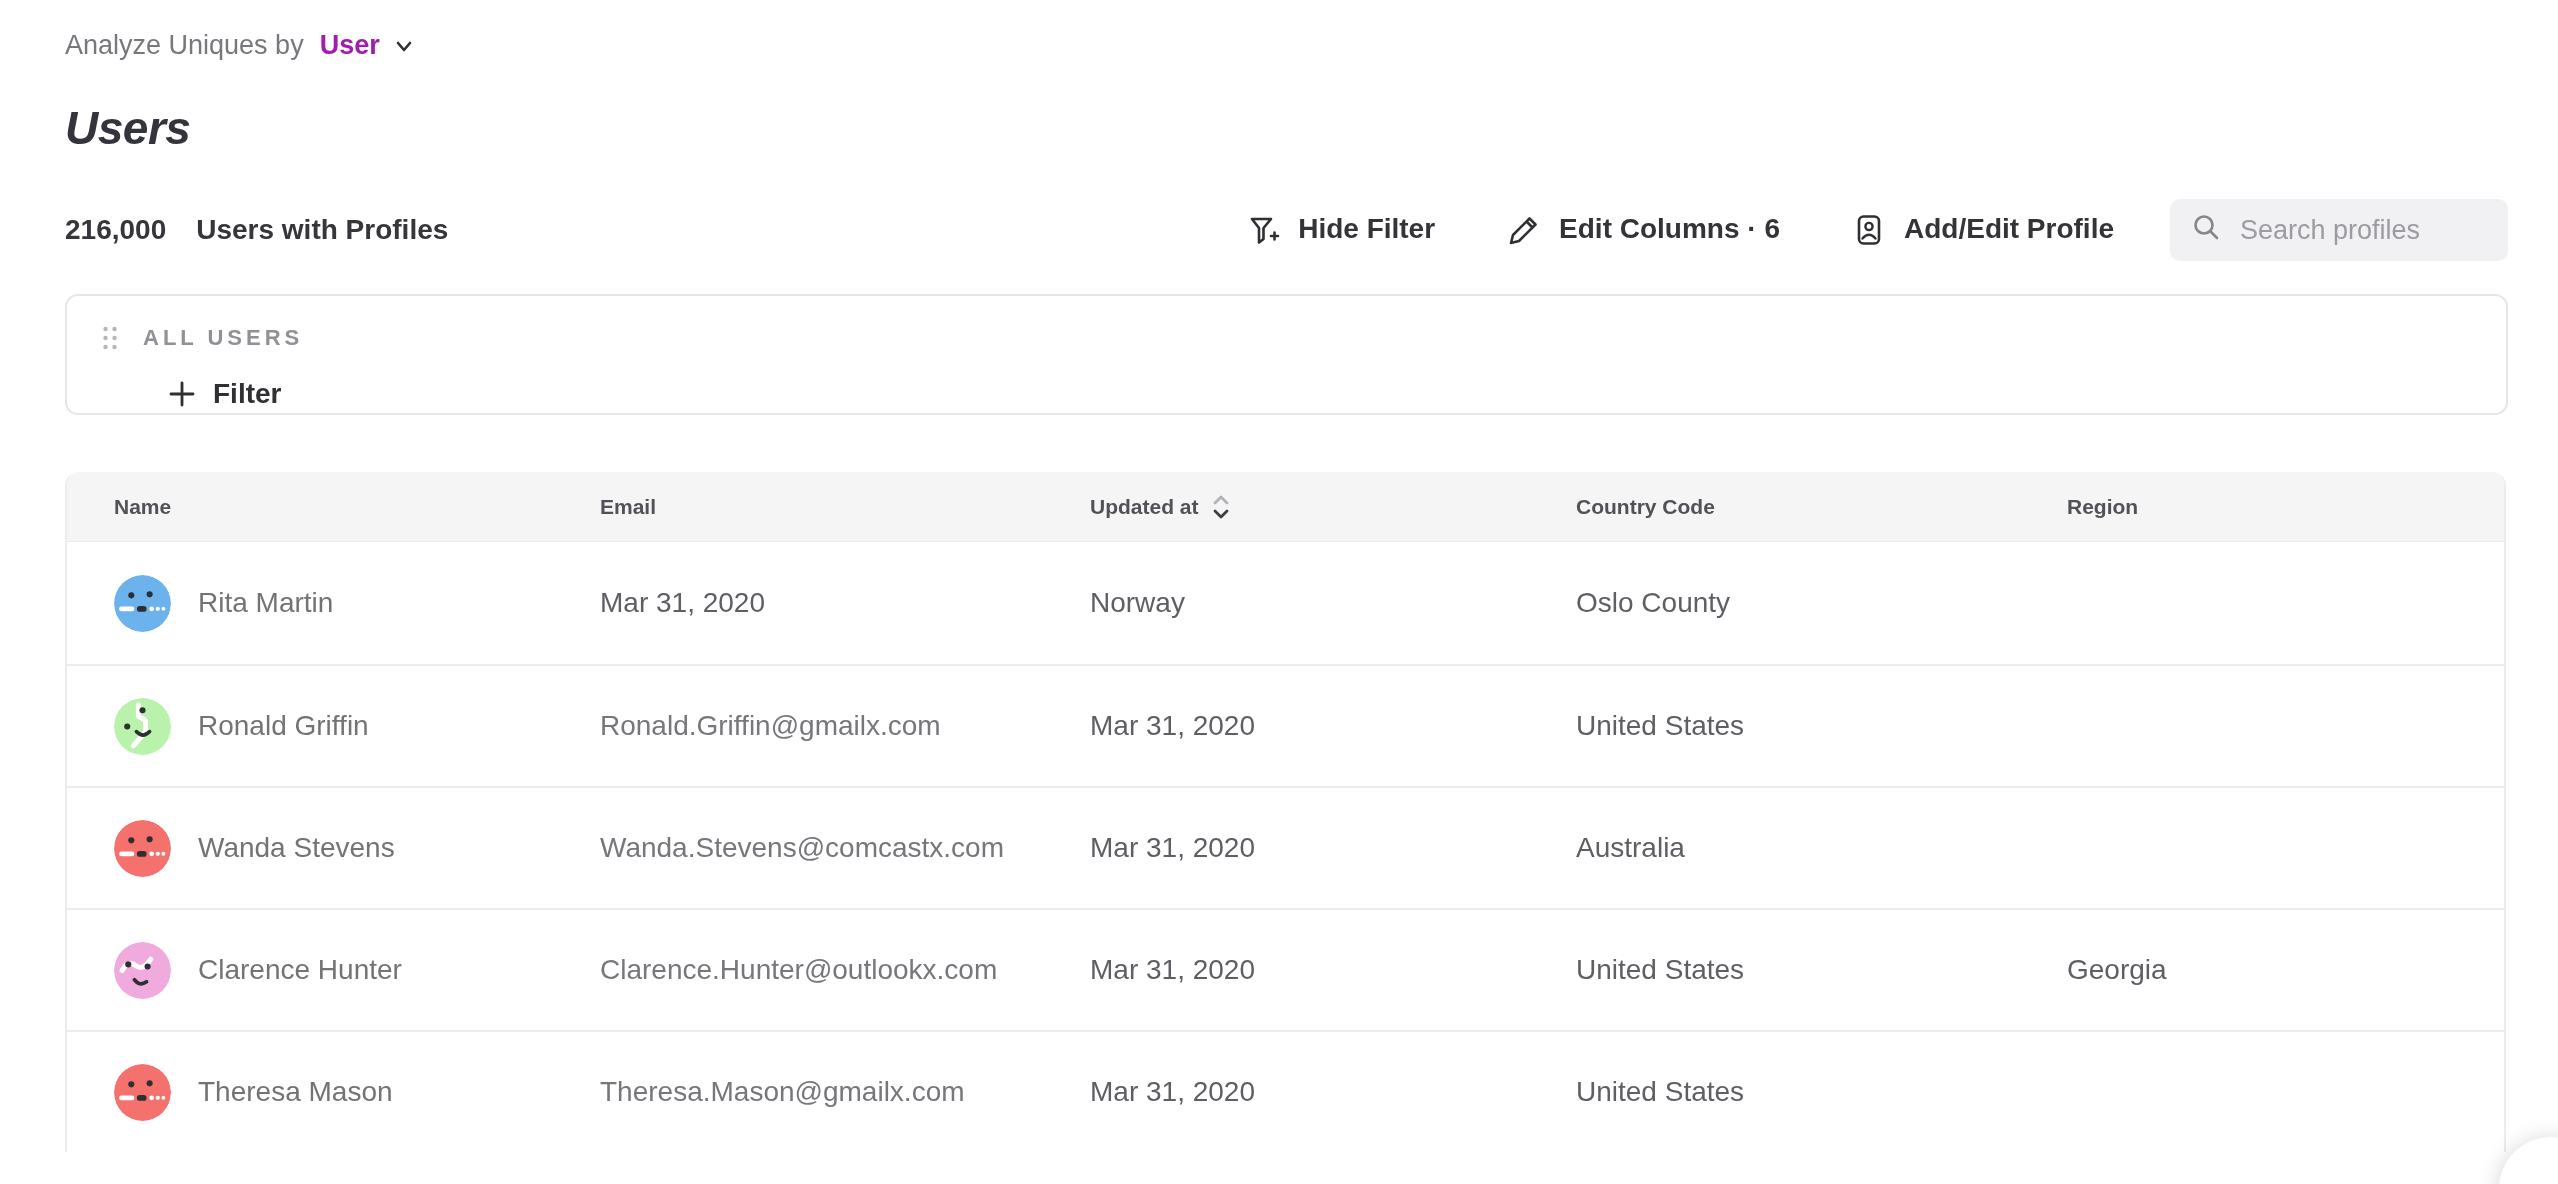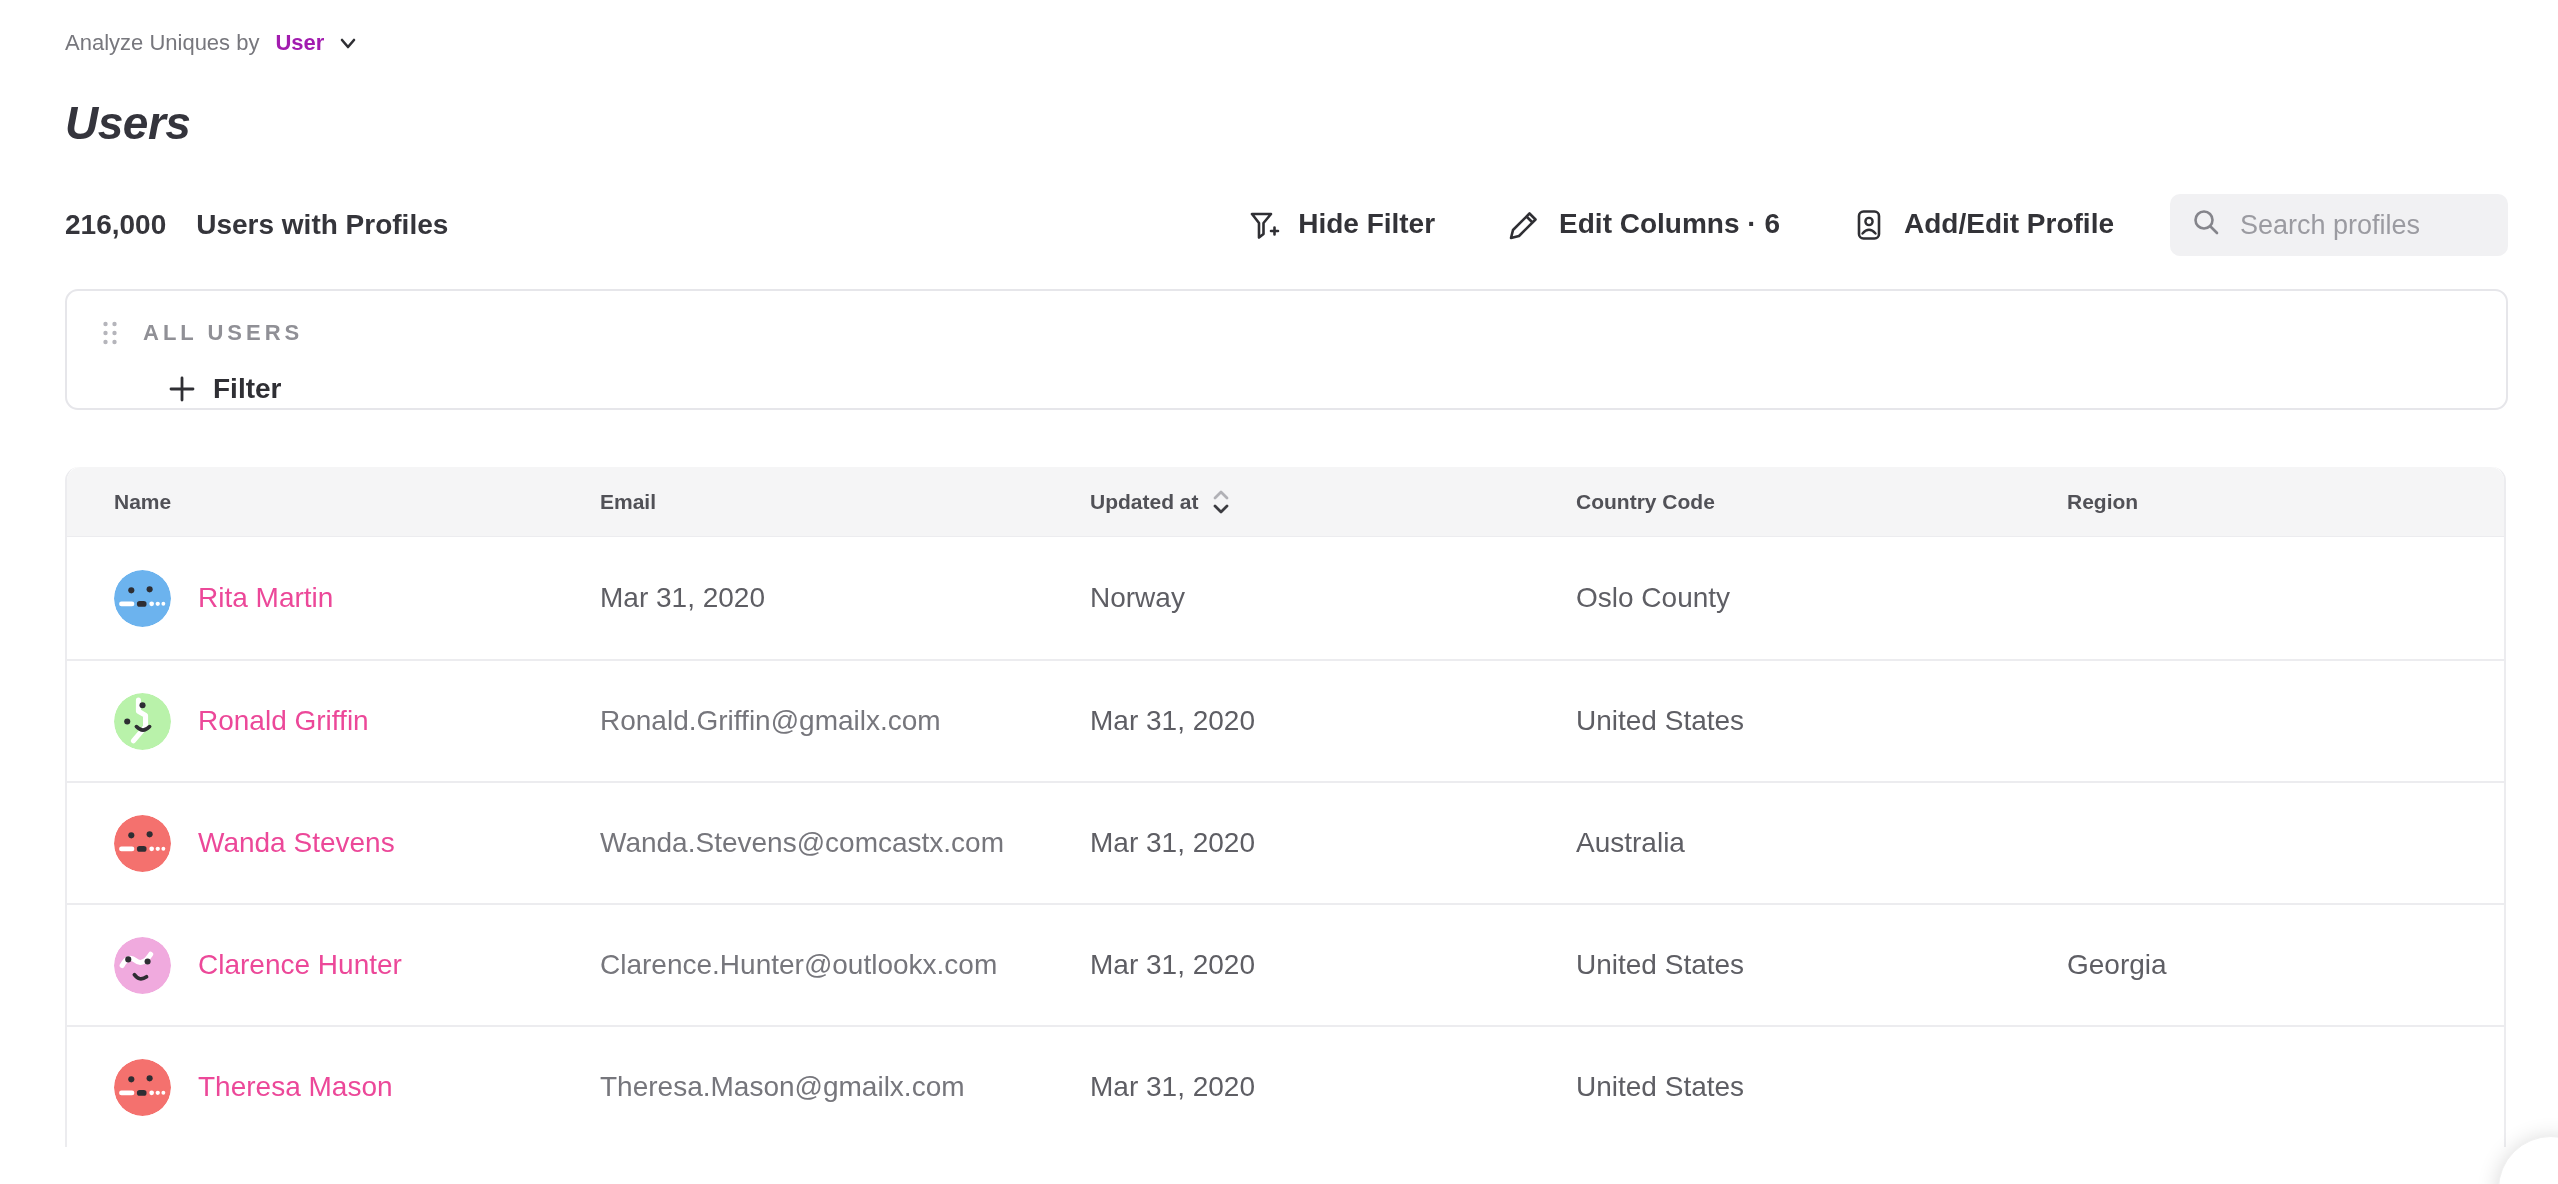--- a/index.html
+++ b/index.html
@@ -2,21 +2,21 @@
 <html><head>
 <meta charset="utf-8">
 <style>
   * { box-sizing: border-box; margin: 0; padding: 0; }
   html,body { width: 2558px; height: 1184px; overflow: hidden; background: #fff; }
   body { font-family: "Liberation Sans", sans-serif; color: #36363c; position: relative; }
   .page { padding: 30px 0 0 65px; }
   .content { width: 2443px; }
 
   
-  .analyze-bar { display: flex; align-items: center; font-size: 22px; }
+  .analyze-bar { display: flex; align-items: center; font-size: 27px; }
   .analyze-label { color: #77777d; }
   .analyze-dropdown { display: flex; align-items: center; margin-left: 16px; cursor: pointer; }
   .analyze-value { color: #a21caf; font-weight: 600; }
   .chev { margin-left: 12px; display: inline-flex; }
 
   
   .page-title { font-size: 46px; font-weight: 700; color: #34343c; margin-top: 40px; letter-spacing: -0.5px; font-style: italic; }
 
   
   .controls { display: flex; align-items: center; justify-content: space-between; margin-top: 44px; height: 62px; gap: 28px; }
@@ -42,21 +42,21 @@
   .table { margin-top: 57px; width: 2441px; border-left: 2px solid #ececef; border-right: 2px solid #ececef; border-radius: 14px 14px 0 0; }
   .t-header { display: grid; grid-template-columns: 486px 490px 486px 491px 1fr; align-items: center; height: 70px; background: #f5f5f6; border-radius: 14px 14px 0 0; padding-left: 47px; font-size: 21px; font-weight: 600; color: #515157; border-bottom: 1px solid #ececef; }
   .t-hcell { display: flex; align-items: center; cursor: pointer; }
   .sort-ic { display: inline-flex; margin-left: 12px; }
   .t-row { display: grid; grid-template-columns: 486px 490px 486px 491px 1fr; align-items: center; height: 122px; padding-left: 47px; background: #fff; cursor: pointer; }
   .t-row + .t-row { border-top: 2px solid #ececef; }
   .cell { font-size: 28px; color: #5e5e64; }
   .cell.email { color: #76767c; }
   .name-cell { display: flex; align-items: center; }
   .avatar { width: 57px; height: 57px; flex: 0 0 57px; border-radius: 50%; overflow: hidden; }
-  .name-text { margin-left: 27px; color: #ec4899; font-size: 28px; }
+  .name-text { margin-left: 27px; color: #737373; font-size: 28px; }
 
   
   .fab { position: absolute; right: -46px; bottom: -58px; width: 106px; height: 106px; border-radius: 50%; background: #fff; box-shadow: 0 2px 22px rgba(0,0,0,0.16); border: 1px solid #f0f0f0; cursor: pointer; }
 </style>
 </head>
 <body>
 
 <div class="page">
   <div class="content">
 

